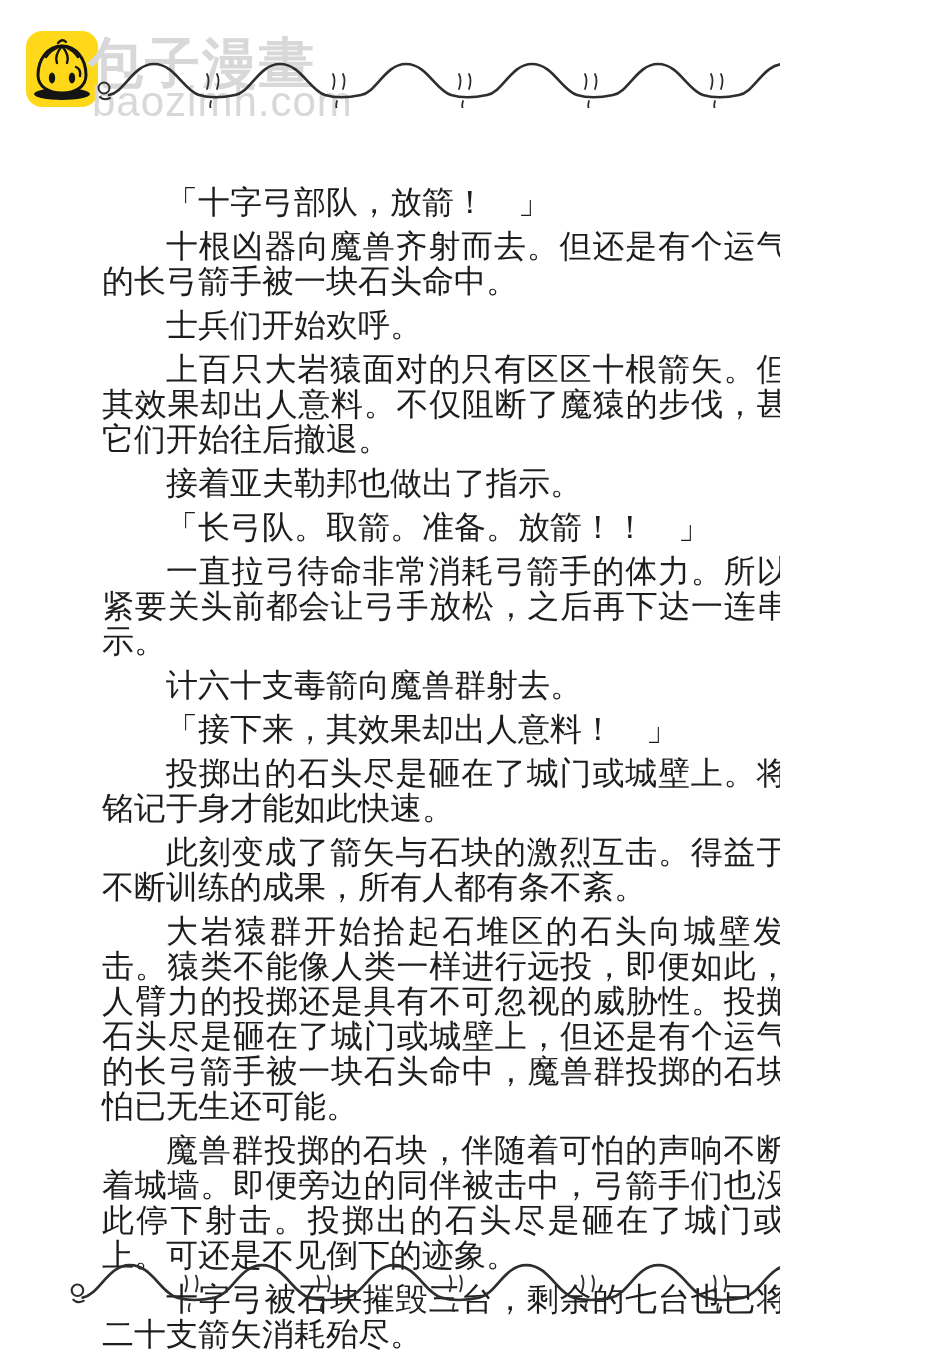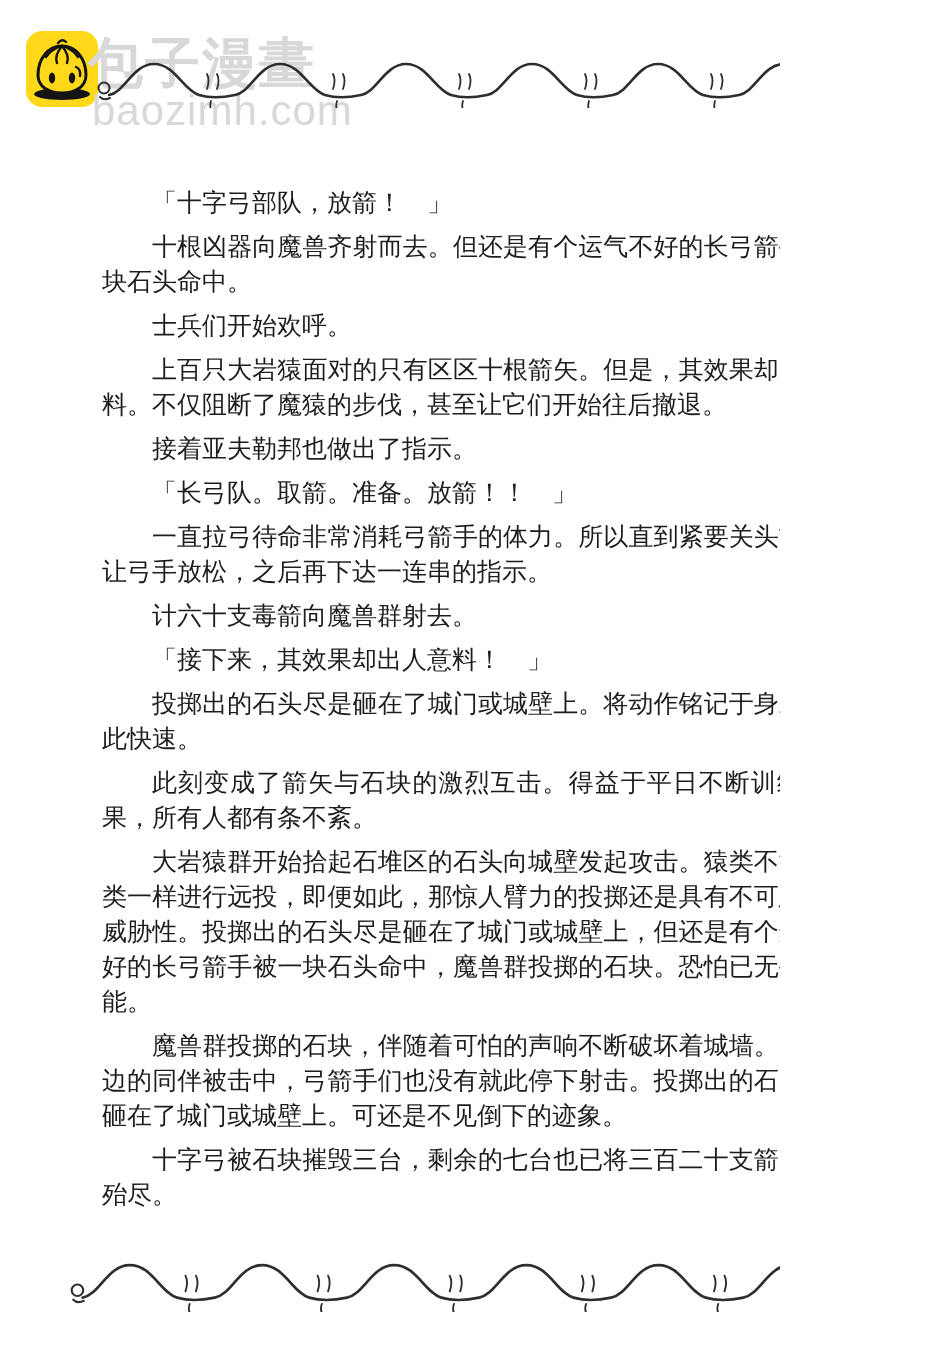--- a/index.html
+++ b/index.html
@@ -24,39 +24,39 @@
     font-family: "Liberation Sans", sans-serif;
     font-weight: 700;
     font-size: 55px;
     letter-spacing: 2px;
     color: var(--wm, #d8d8d8);
     white-space: nowrap;
     user-select: none;
   }
   .wm-domain {
     position: absolute;
-    left: 92px; top: 87px;
+    left: 92px; top: 78px;
     font-family: "Liberation Sans", sans-serif;
     font-weight: 400;
     font-size: 42px;
     letter-spacing: 1px;
     color: var(--wm, #d8d8d8);
     white-space: nowrap;
     user-select: none;
   }
   
   .orn { position: absolute; color: var(--orn, #2e2e2e); }
   .orn-top    { left: 95px;  top: 56px;   width: 780px; height: 52px; }
   .orn-bottom { left: 68px;  top: 1256px; width: 818px; height: 56px; }
   
   .text {
     position: absolute;
     left: 102px; top: 185px;
     width: 752px;
-    font-size: 25px;
+    font-size: 32px;
     line-height: 35px;
     color: var(--ink, #1d1d1d);
     text-align: justify;
   }
   .text p { margin: 9px 0; text-indent: 2em; }
   .text p:first-child { margin-top: 0; }
 </style>
 </head>
 <body>
 

